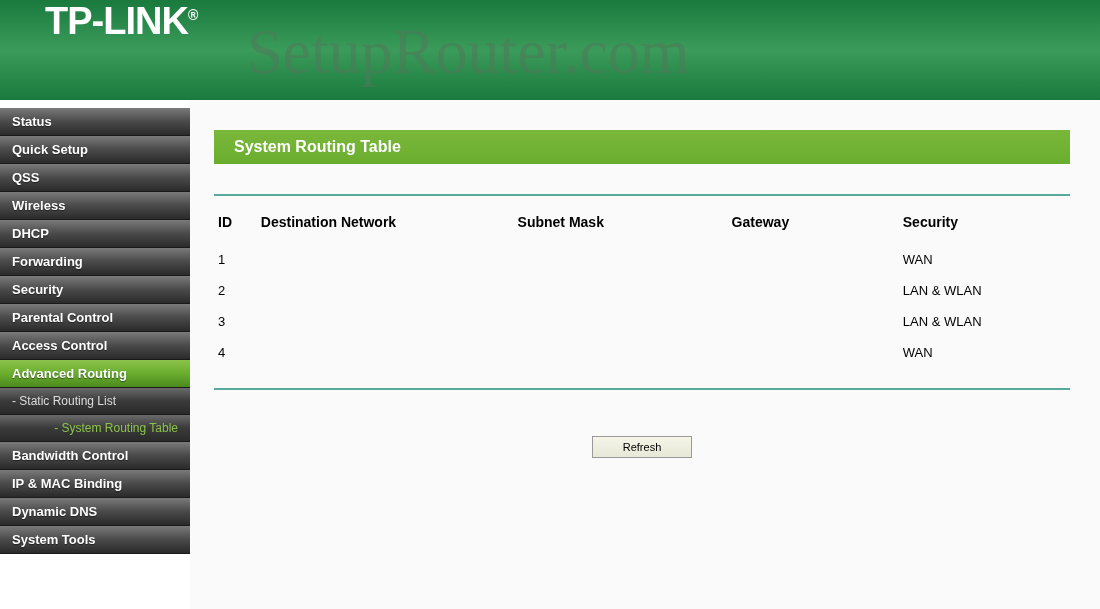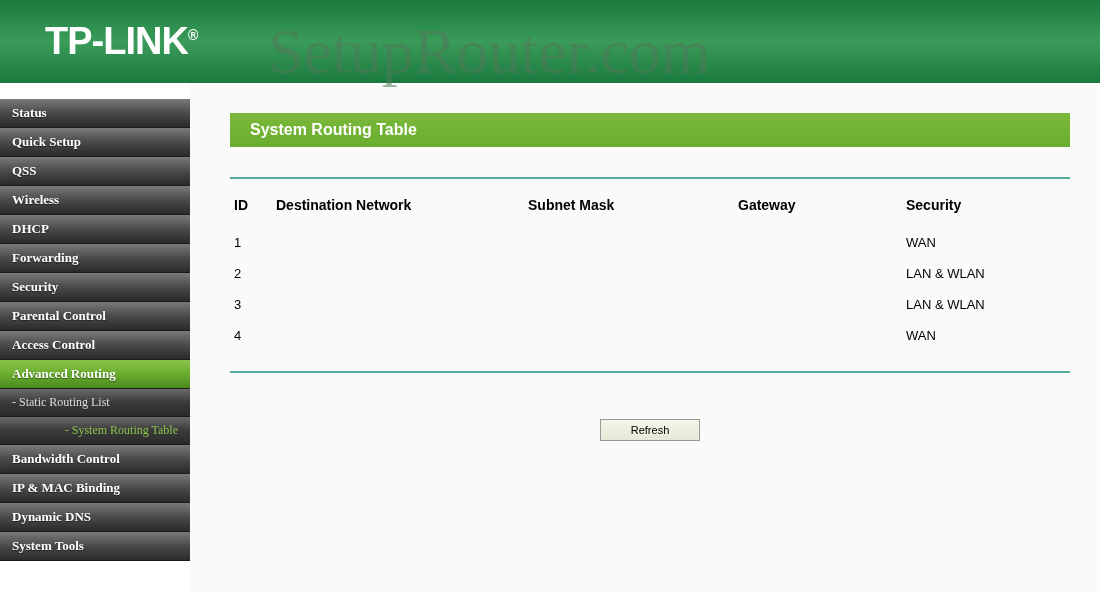--- a/index.html
+++ b/index.html
@@ -9,58 +9,57 @@
     }
     body {
       font-family: Arial, Helvetica, sans-serif;
       width: 1100px;
       height: 609px;
       background: #fff;
       position: relative;
       overflow: hidden;
     }
     .header {
-      height: 83px;
+      height: 100px;
       background: linear-gradient(to bottom, #1a7a3e 0%, #3b9b5a 50%, #1a7a3e 100%);
       display: flex;
-      align-items: center;
+      align-items: flex-start;
       padding-left: 45px;
       position: relative;
     }
     .logo {
       color: #fff;
       font-size: 38px;
       font-weight: bold;
       font-family: Arial, sans-serif;
       letter-spacing: -1px;
     }
     .logo sup {
       font-size: 14px;
       vertical-align: super;
     }
     .watermark {
       position: absolute;
-      left: 268px;
+      left: 247px;
       top: 15px;
       font-family: Georgia, 'Times New Roman', serif;
       font-size: 64px;
       color: rgba(80, 120, 90, 0.55);
       pointer-events: none;
       z-index: 100;
       white-space: nowrap;
     }
     .container {
       display: flex;
       height: calc(100% - 100px);
     }
     .sidebar {
       width: 190px;
       background: #fff;
-      padding-top: 16px;
-      font-family: Liberation Serif, serif;
+      padding-top: 8px;
     }
     .sidebar-item {
       display: block;
       padding: 6px 12px;
       color: #fff;
       font-size: 13px;
       font-weight: bold;
       cursor: pointer;
       background: linear-gradient(to bottom, #7a7a7a 0%, #4a4a4a 50%, #2a2a2a 100%);
       border-bottom: 1px solid #1a1a1a;
@@ -78,21 +77,21 @@
       cursor: pointer;
       background: linear-gradient(to bottom, #6a6a6a 0%, #3a3a3a 50%, #2a2a2a 100%);
       border-bottom: 1px solid #1a1a1a;
     }
     .sidebar-subitem.active {
       color: #8bc34a;
       text-align: right;
     }
     .content {
       flex: 1;
-      padding: 30px 30px 30px 40px;
+      padding: 30px 30px 30px 24px;
       background: #fafafa;
     }
     .page-title-bar {
       background: linear-gradient(to bottom, #7ab83a 0%, #6aad2e 100%);
       color: #fff;
       padding: 8px 20px;
       font-size: 16px;
       font-weight: bold;
       margin-bottom: 30px;
     }

